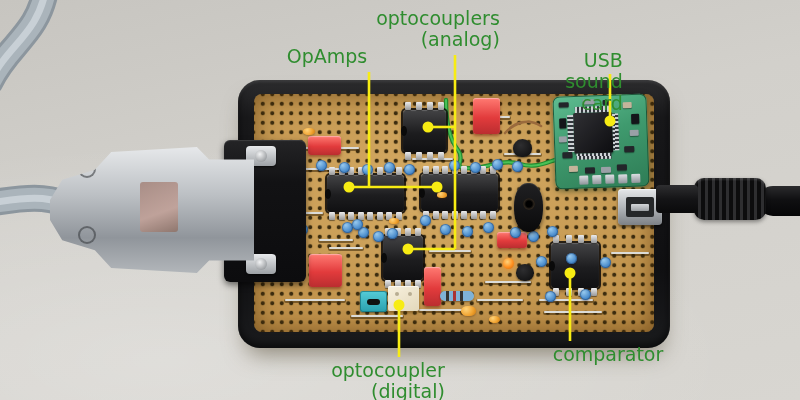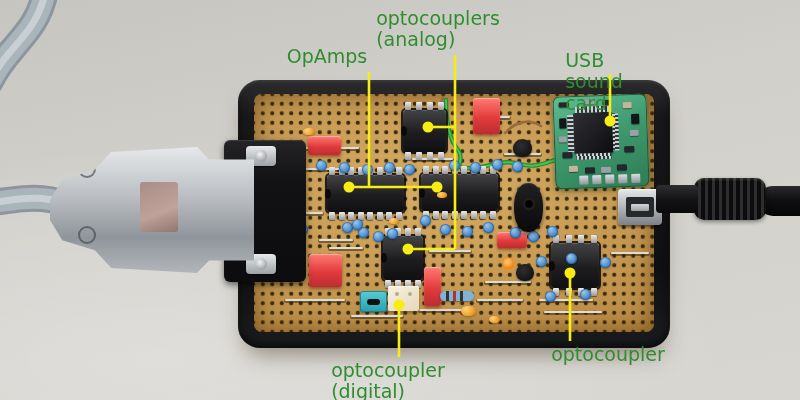--- a/index.html
+++ b/index.html
@@ -42,21 +42,21 @@
     background:linear-gradient(180deg,#ff7a72 0%,#e23b3c 55%,#bb2d30 100%);
     border-radius:3px;
     box-shadow:0 2px 3px rgba(110,20,8,.5), inset 0 1px 1px rgba(255,255,255,.4);
   }
   .bluecap{width:11px;height:11px;border-radius:50%;
     background:radial-gradient(circle at 35% 30%, #97c9ee, #4a8ccc 60%, #2e669f);
     box-shadow:0 1px 2px rgba(0,10,40,.4), inset 0 0 0 1px rgba(30,70,120,.5);}
   .orange{border-radius:45%;
     background:radial-gradient(circle at 35% 30%, #ffd37a, #efa02c 60%, #c57713);
     box-shadow:0 1px 2px rgba(80,40,0,.4);}
-  .label{color:#2f8d2f;font-size:19px;line-height:1.12;text-align:left;
+  .label{color:#2f8d2f;font-size:19px;line-height:1.12;text-align:right;
     white-space:pre-line;transform:translateX(-50%);letter-spacing:0px;}
 </style>
 </head>
 <body>
 
 <div id="photo">
   <svg class="layer" id="bg-svg">
       <path d="M46,-12 C38,35 8,44 -10,82" fill="none" stroke="#8c969e" stroke-width="27" stroke-linecap="round"></path>
       <path d="M46,-12 C38,35 8,44 -10,82" fill="none" stroke="#aab4bb" stroke-width="21" stroke-linecap="round"></path>
       <path d="M46,-12 C38,35 8,44 -10,82" fill="none" stroke="#c8d0d6" stroke-width="7" stroke-linecap="round"></path>
@@ -299,15 +299,15 @@
       <circle cx="399" cy="305" r="5.5" fill="#f7ec13"></circle>
       <line x1="570" y1="273" x2="570" y2="341" stroke="#f7ec13" stroke-width="2.6" stroke-linecap="butt"></line>
       <circle cx="570" cy="273" r="5.5" fill="#f7ec13"></circle>
     </svg>
   <div id="labels" style="left:0;top:0;width:0;height:0;">
       <div class="label" style="left: 327px; top: 46px;">OpAmps</div>
       <div class="label" style="left: 438px; top: 8px;">optocouplers
 (analog)</div>
       <div class="label" style="left: 594px; top: 50px;">USB sound card</div>
       <div class="label" style="left: 388px; top: 360px;">optocoupler (digital)</div>
-      <div class="label" style="left: 608px; top: 344px;">optocoupler</div>
+      <div class="label" style="left: 608px; top: 344px;">comparator</div>
     </div>
 </div>
 
 </body></html>

